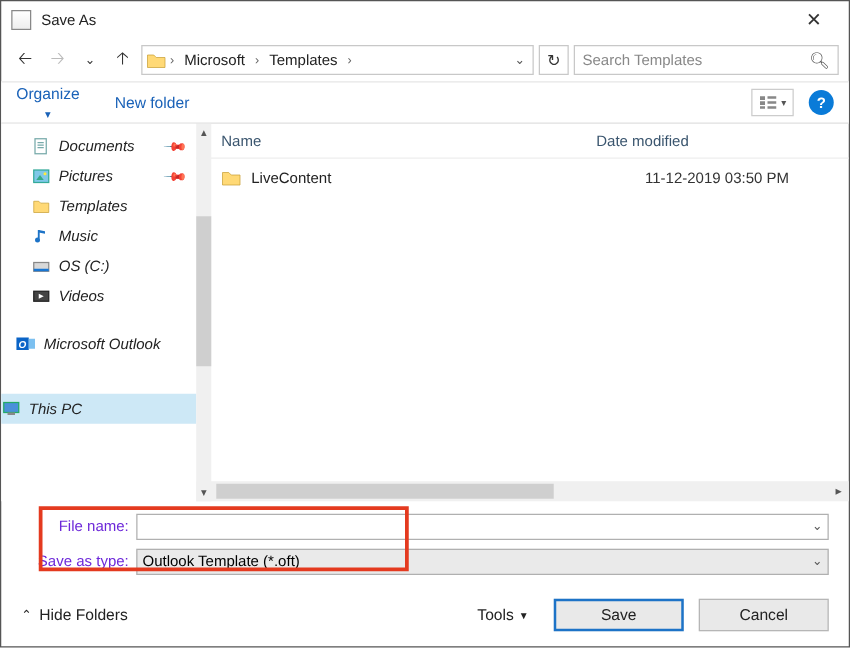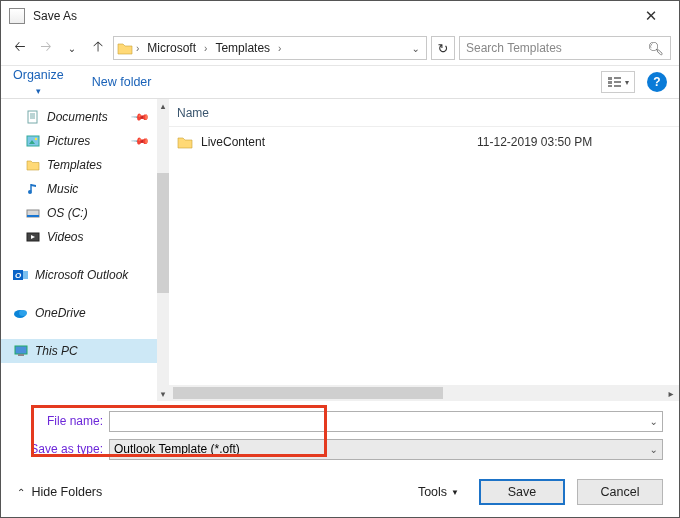--- a/index.html
+++ b/index.html
@@ -42,40 +42,40 @@
   .tree-item.sel { background: #cde8f6; }
   .tree-item .pin { position: absolute; right: 10px; font-size: 11px; color: #7a7a7a; transform: rotate(40deg); }
   .tree-item .ico { width: 16px; height: 16px; margin-right: 6px; display: flex; align-items: center; justify-content: center; }
   .tree-group-gap { height: 14px; }
   svg { display: block; }
   .contentwrap { flex: 1 1 auto; display: flex; flex-direction: column; }
   .colhdr { height: 28px; display: flex; align-items: center; font-size: 12px; color: #3a556e; border-bottom: 1px solid #eee; }
   .colhdr .c1 { width: 320px; padding-left: 20px; }
   .colhdr .c2 { flex: 1; }
   .filelist { flex: 1 1 auto; }
-  .row { height: 26px; display: flex; align-items: center; font-size: 12px; color: #222; padding-top: 4px; }
+  .row { height: 26px; display: flex; align-items: center; font-size: 12px; color: #222; padding-top: 4px; gap: 39px; }
   .row .c1 { width: 320px; padding-left: 20px; display: flex; align-items: center; gap: 8px; }
   .row .c2 { flex: 1; color: #333; }
   .hsb { height: 16px; background: #f0f0f0; display: flex; align-items: center; }
   .hsb .arrow { width: 16px; text-align: center; font-size: 10px; color: #555; }
   .hsb .track { flex: 1; height: 12px; background: #f0f0f0; position: relative; }
   .hsb .thumb { position: absolute; height: 12px; background: #cfcfcf; }
   
   .fields { padding: 8px 16px 4px 16px; position: relative; }
   .highlight { position: absolute; border: 3px solid #e43a1f; left: 30px; top: 4px; width: 296px; height: 52px; pointer-events: none; }
   .fieldrow { display: flex; align-items: center; height: 24px; margin-bottom: 4px; }
   .fieldrow label { width: 92px; text-align: right; font-size: 12px; color: #6d28d9; padding-right: 6px; }
   .fieldrow .input { flex: 1; height: 21px; border: 1px solid #b0b0b0; background: #fff; font-size: 12px; padding: 0 4px; display: flex; align-items: center; }
   .fieldrow .combo { flex: 1; height: 21px; border: 1px solid #b0b0b0; background: #eaeaea; font-size: 12px; padding: 0 4px; display: flex; align-items: center; }
   .dd { margin-left: auto; color: #555; font-size: 10px; }
   .footer { position: absolute; bottom: 0; left: 0; right: 0; height: 50px; display: flex; align-items: center; padding: 0 16px; font-size: 12.5px; }
   .footer .hide { display: flex; align-items: center; gap: 6px; color: #222; }
   .footer .right { margin-left: auto; display: flex; align-items: center; gap: 12px; }
   .footer .tools { display: flex; align-items: center; gap: 4px; color: #222; margin-right: 8px; }
-  .btn { width: 86px; height: 26px; border: 1px solid #b6b6b6; background: #e9e9e9; display: flex; align-items: center; justify-content: center; color: #222; }
+  .btn { width: 104px; height: 26px; border: 1px solid #b6b6b6; background: #e9e9e9; display: flex; align-items: center; justify-content: center; color: #222; }
   .btn.primary { border: 2px solid #1d73c7; background: #e9e9e9; }
 </style>
 </head>
 <body>
 
 <div class="window">
 
   <div class="titlebar">
     <div class="sys-icon"></div>
     <div class="title">Save As</div>
@@ -201,31 +201,22 @@
           <span class="ico">
               <svg width="16" height="14">
                 <rect x="0" y="2" width="10" height="10" fill="#0a64c7"></rect>
                 <text x="5" y="10" font-size="8" fill="#fff" text-anchor="middle" font-family="Arial" font-weight="bold">O</text>
                 <rect x="10" y="3" width="5" height="8" fill="#7cc0f0"></rect>
               </svg>
             </span>
           <span>Microsoft Outlook</span>
         </div>
         <div class="tree-group-gap"></div>
-        <div class="tree-item" style="padding-left:12px">
-          <span class="ico">
-              <svg width="16" height="12">
-                <ellipse cx="7" cy="7" rx="6" ry="4" fill="#0a84d8"></ellipse>
-                <ellipse cx="10" cy="6" rx="4" ry="3" fill="#2ba0ea"></ellipse>
-              </svg>
-            </span>
-          <span>OneDrive</span>
-        </div>
         <div class="tree-group-gap"></div>
-        <div class="tree-item sel" style="padding-left:12px">
+        <div class="tree-item sel" style="padding-left:0">
           <span class="ico">
               <svg width="16" height="14">
                 <rect x="2" y="2" width="12" height="8" fill="#4a90d9" stroke="#2a6"></rect>
                 <rect x="5" y="10" width="6" height="2" fill="#888"></rect>
               </svg>
             </span>
           <span>This PC</span>
         </div>
       </div>
 
@@ -234,20 +225,21 @@
         <div style="height:60px"></div>
         <div class="vsb-thumb" style="height:120px"></div>
         <div style="flex:1"></div>
         <div class="vsb-arrow">▾</div>
       </div>
     </div>
 
     <div class="contentwrap">
       <div class="colhdr">
         <div class="c1">Name</div>
+        <div class="c2">Date modified</div>
       </div>
       <div class="filelist">
         <div class="row">
           <div class="c1">
             <span>
                 <svg width="16" height="14">
                   <path d="M1 3 h5 l2 2 h7 v8 h-14 z" fill="#ffd976" stroke="#caa238" stroke-width="0.6"></path>
                 </svg>
               </span>
             <span>LiveContent</span>

